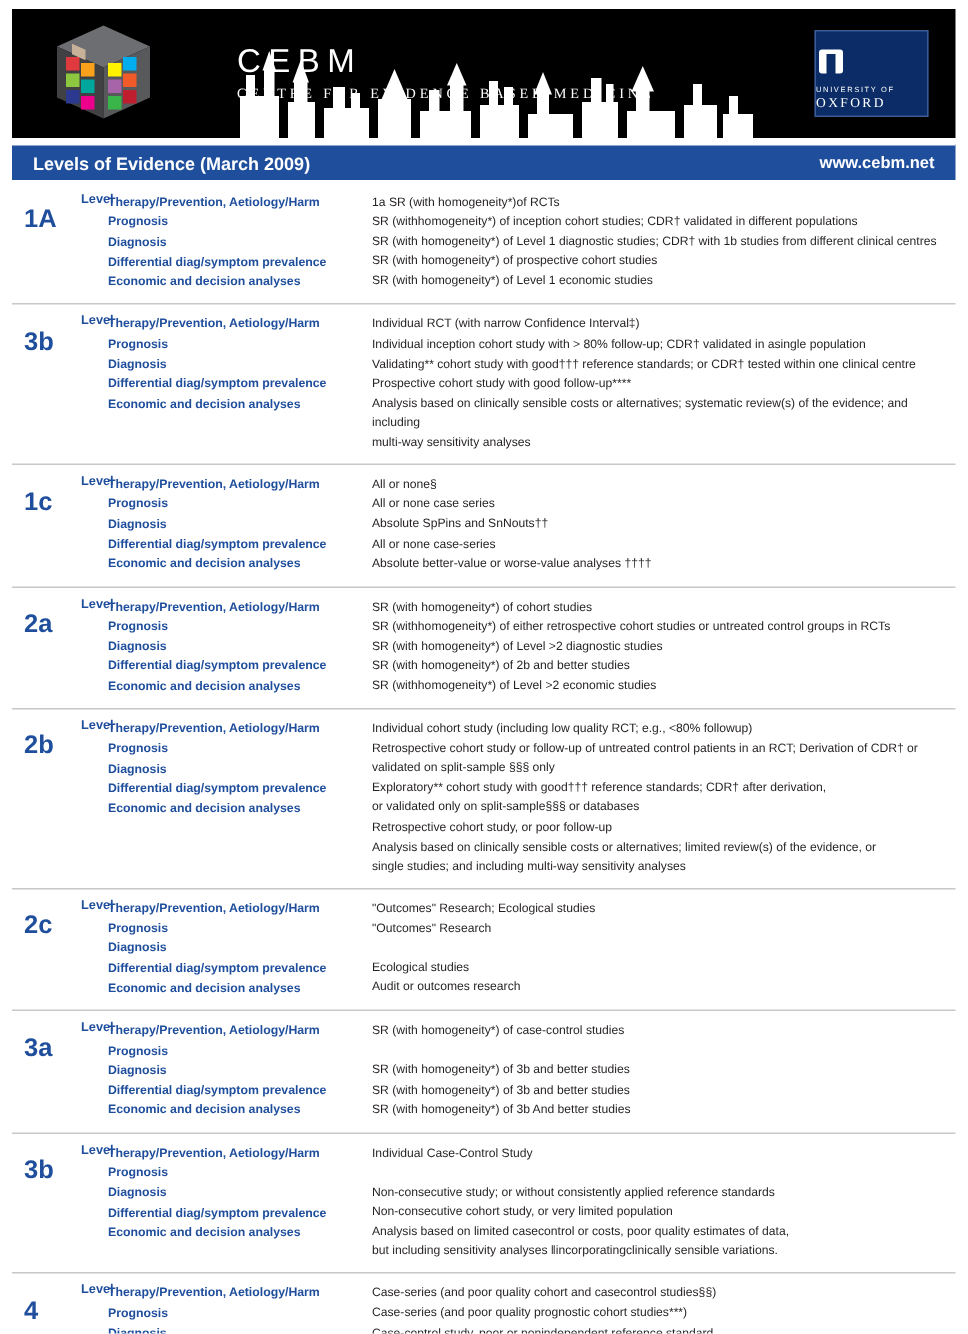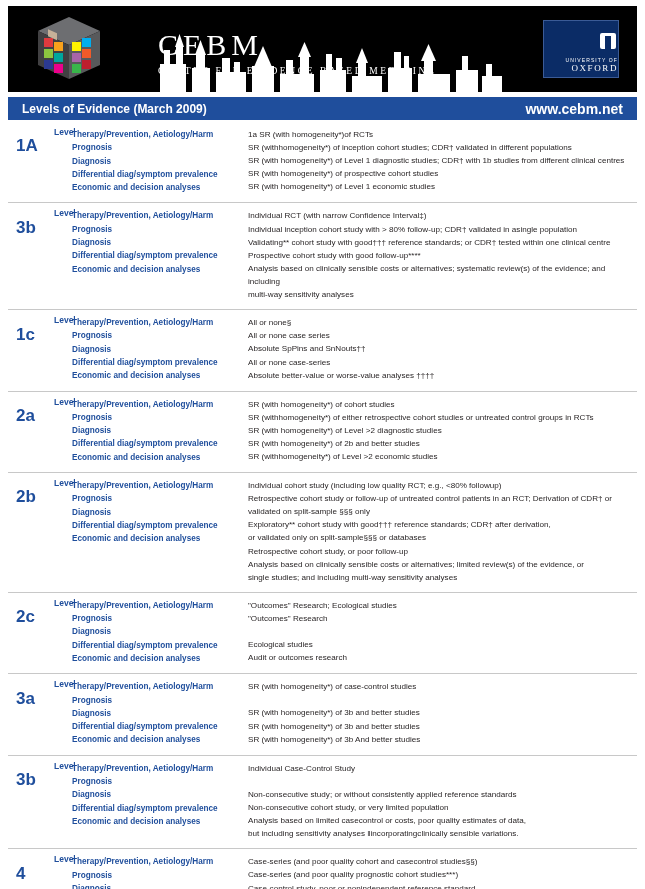--- a/index.html
+++ b/index.html
@@ -20,32 +20,32 @@
     margin:6px 0 0 0;
     overflow:hidden;
   }
   .skyline{
     position:absolute;left:140px;top:0;width:360px;height:86px;
   }
   .cebm-block{
     position:absolute;left:150px;top:24px;width:340px;text-align:left;color:#ffffff;
   }
   .cebm-title{
-    font-size:30px;letter-spacing:5px;font-family:Liberation Serif, serif;line-height:1;
+    font-size:22px;letter-spacing:5px;font-family:Liberation Sans, sans-serif;line-height:1;
   }
   .cebm-sub{
     font-size:9.5px;letter-spacing:2.6px;margin-top:6px;font-family:"Liberation Serif", serif;
   }
   .cube{
     position:absolute;left:26px;top:9px;width:70px;height:68px;
   }
   .ox-logo{
     position:absolute;right:18px;top:14px;width:76px;height:58px;
     background:#0b2c66;border:1px solid #3b5b96;
-    display:flex;flex-direction:column;align-items:flex-end;justify-content:flex-end;
+    display:flex;flex-direction:column;align-items:flex-start;justify-content:flex-end;
     padding-bottom:4px;box-sizing:border-box;
   }
   .ox-crest{width:20px;height:22px;background:#0b2c66;position:relative;margin-bottom:2px;}
   .ox-crest:before{
     content:"";position:absolute;left:2px;top:0;width:16px;height:16px;
     background:#ffffff;border-radius:2px;
   }
   .ox-crest:after{
     content:"";position:absolute;left:7px;top:3px;width:6px;height:14px;background:#0b2c66;
   }
@@ -53,21 +53,21 @@
   .ox-t2{color:#ffffff;font-size:9px;letter-spacing:1.6px;font-family:"Liberation Serif", serif;}
 
   
   .titlebar{
     height:24px;background:#1f4e9c;color:#ffffff;
     display:flex;align-items:center;justify-content:space-between;
     padding:0 14px;box-sizing:border-box;margin-top:4px;
     border-top:1px solid #ffffff;
   }
   .titlebar .t-left{font-size:12px;font-weight:bold;}
-  .titlebar .t-right{font-size:14px;font-weight:bold;}
+  .titlebar .t-right{font-size:11px;font-weight:bold;}
 
   
   .tbl{width:100%;border-collapse:collapse;table-layout:fixed;margin-top:2px;}
   .tbl tr{border-bottom:1px solid #c8c8c8;}
   .c-level{width:52px;vertical-align:top;padding:6px 0 8px 8px;}
   .c-cat{width:168px;vertical-align:top;padding:6px 4px 8px 4px;}
   .c-desc{vertical-align:top;padding:6px 8px 8px 4px;}
   .lvl-word{color:#1f4e9c;font-size:8.5px;font-weight:bold;line-height:1.1;margin-left:38px;}
   .lvl-num{color:#1f4e9c;font-size:17px;font-weight:bold;line-height:1.05;}
   .cat-line{color:#1f4e9c;font-size:8.2px;font-weight:bold;line-height:1.62;white-space:nowrap;}

